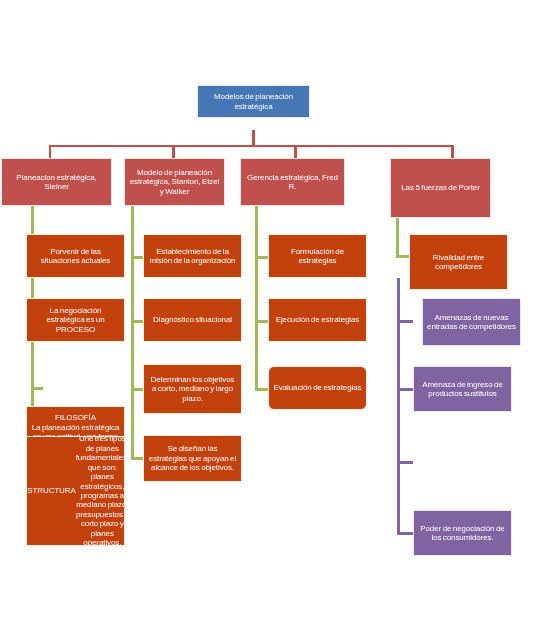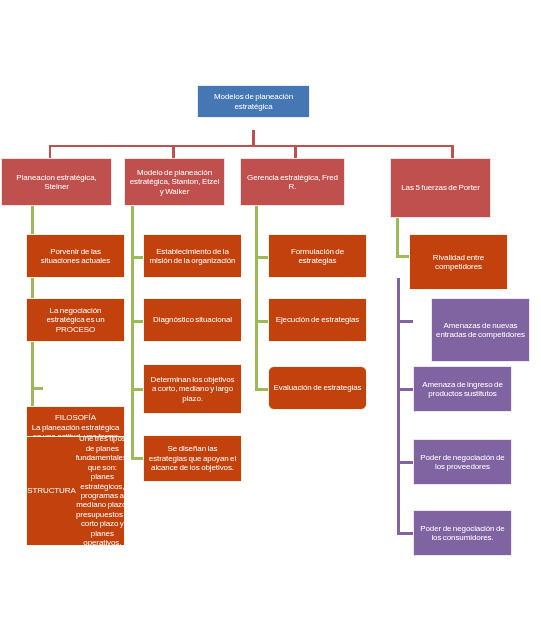--- a/index.html
+++ b/index.html
@@ -166,26 +166,23 @@
     <span>Ejecución de estrategias</span>
   </div>
   <div class="node lvl2" style="left:268px; top:366px; width:99px; height:44px;border-radius:6px;">
     <span>Evaluación de estrategias</span>
   </div>
 
   <div class="node lvl2" style="left:409px; top:234px; width:99px; height:56px;">
     <span>Rivalidad entre competidores</span>
   </div>
 
-  <div class="node lvl3" style="left:431px; top:298px; width:99px; height:64px;">
+  <div class="node lvl3" style="left:422px; top:298px; width:99px; height:48px;">
     <span>Amenazas de nuevas entradas de competidores</span>
   </div>
   <div class="node lvl3" style="left:413px; top:366px; width:99px; height:46px;">
     <span>Amenaza de ingreso de productos sustitutos</span>
-  </div>
-  <div class="node lvl3" style="left:413px; top:439px; width:99px; height:46px;">
-    <span>Poder de negociación de los proveedores</span>
   </div>
   <div class="node lvl3" style="left:413px; top:510px; width:99px; height:46px;">
     <span>Poder de negociación de los consumidores.</span>
   </div>
 
 </div>
 
 </body></html>

